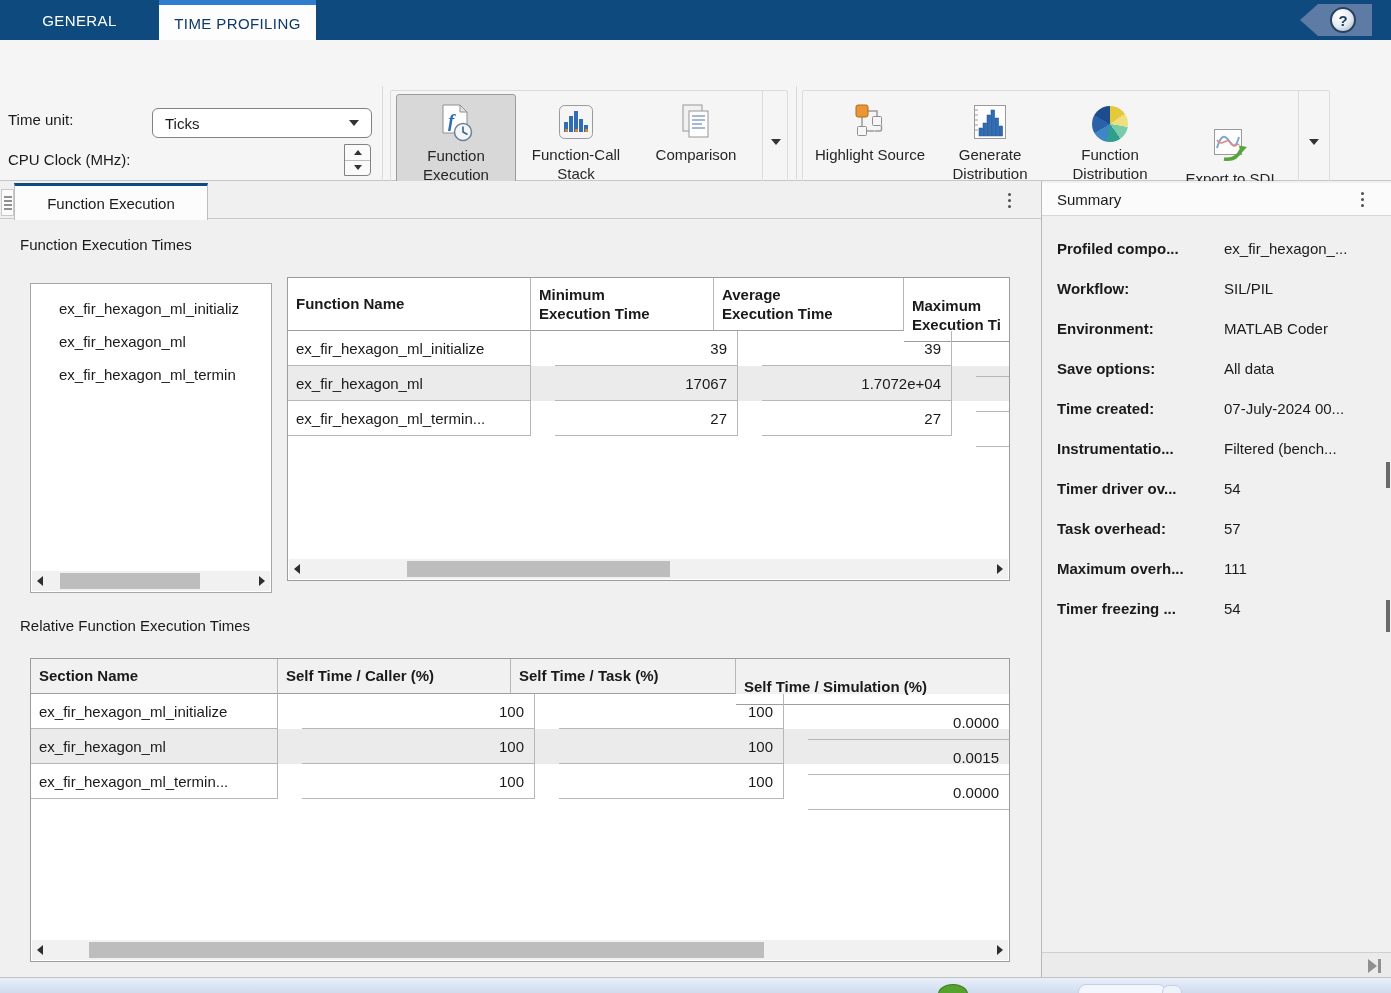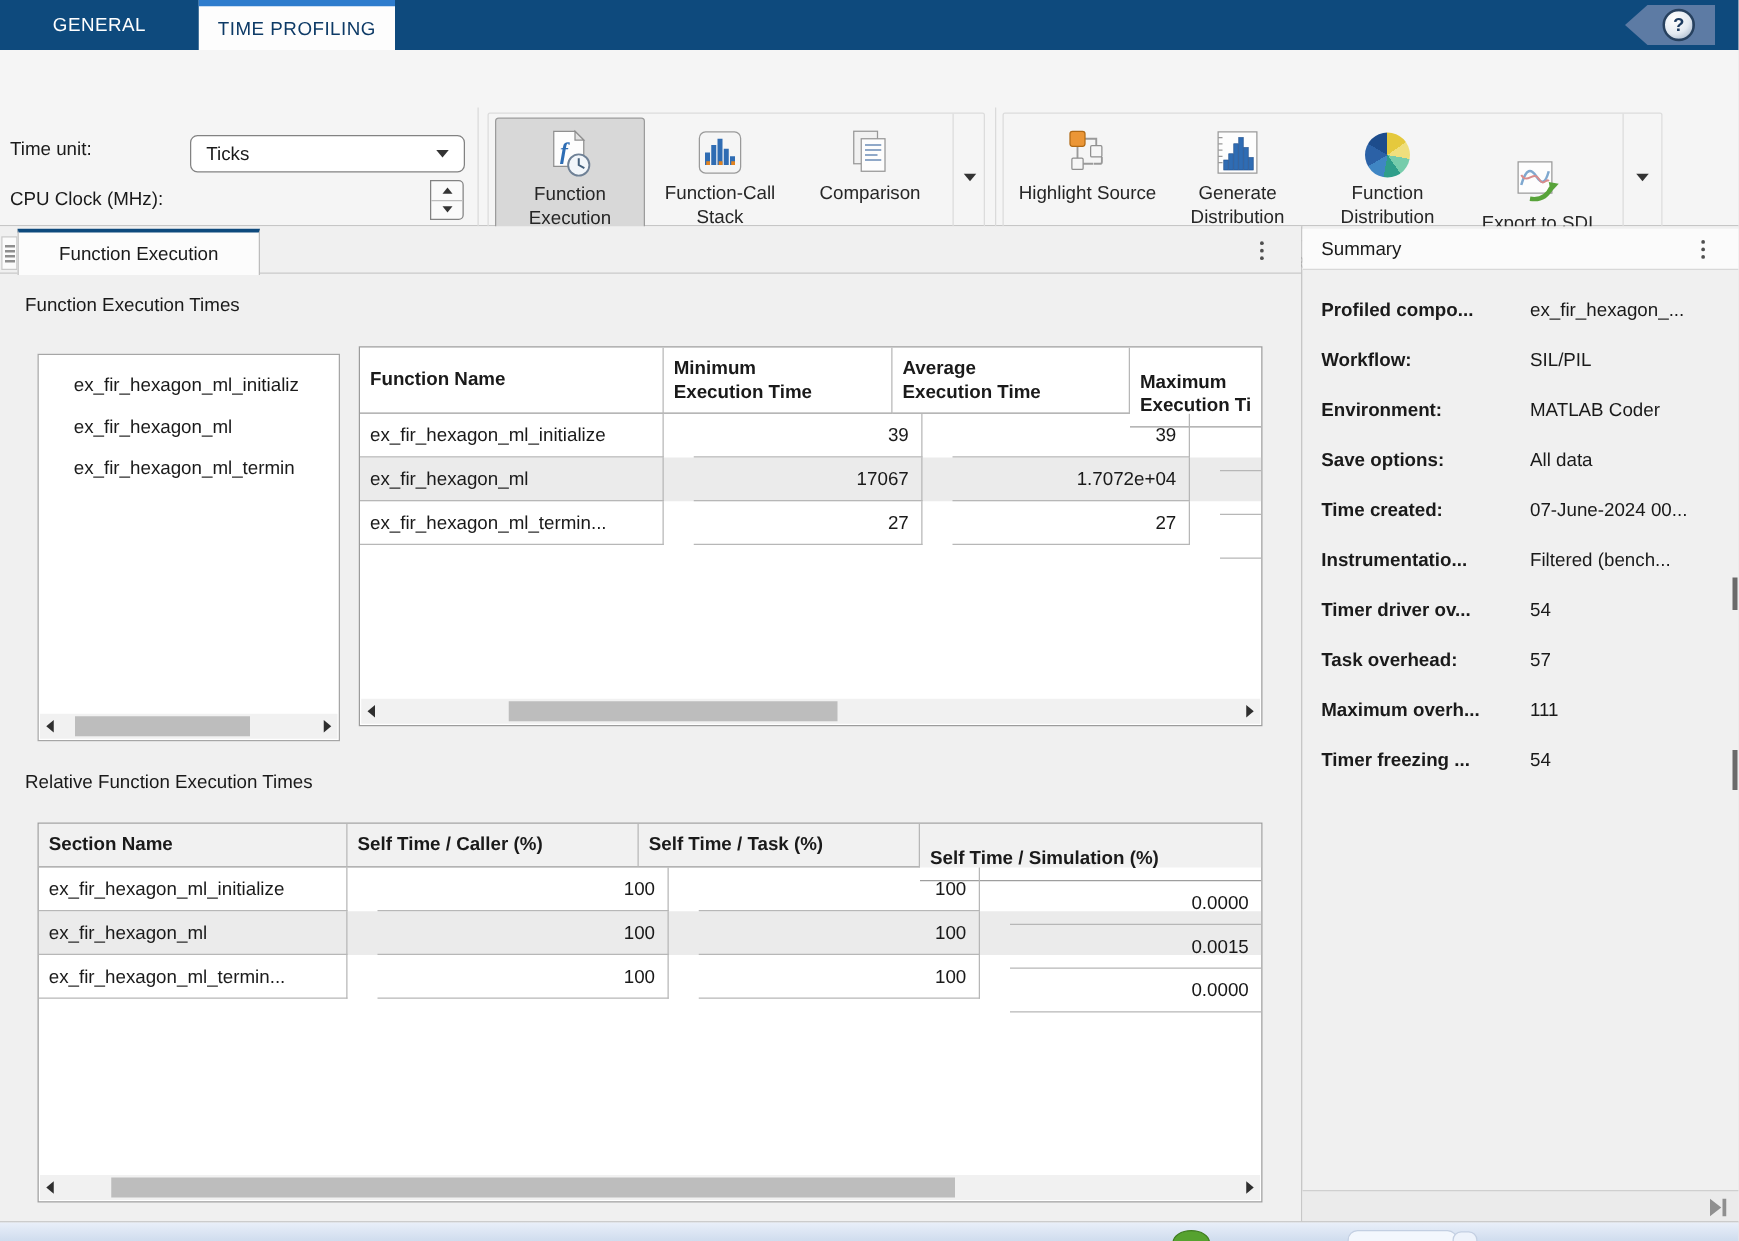--- a/index.html
+++ b/index.html
@@ -429,21 +429,21 @@
     <div class="sum-entry" style="top:127px;">
       <span class="sum-label">Environment:</span>
       <span class="sum-value">MATLAB Coder</span>
     </div>
     <div class="sum-entry" style="top:167px;">
       <span class="sum-label">Save options:</span>
       <span class="sum-value">All data</span>
     </div>
     <div class="sum-entry" style="top:207px;">
       <span class="sum-label">Time created:</span>
-      <span class="sum-value">07-June-2024 00...</span>
+      <span class="sum-value">07-July-2024 00...</span>
     </div>
     <div class="sum-entry" style="top:247px;">
       <span class="sum-label">Instrumentatio...</span>
       <span class="sum-value">Filtered (bench...</span>
     </div>
     <div class="sum-entry" style="top:287px;">
       <span class="sum-label">Timer driver ov...</span>
       <span class="sum-value">54</span>
     </div>
     <div class="sum-entry" style="top:327px;">

